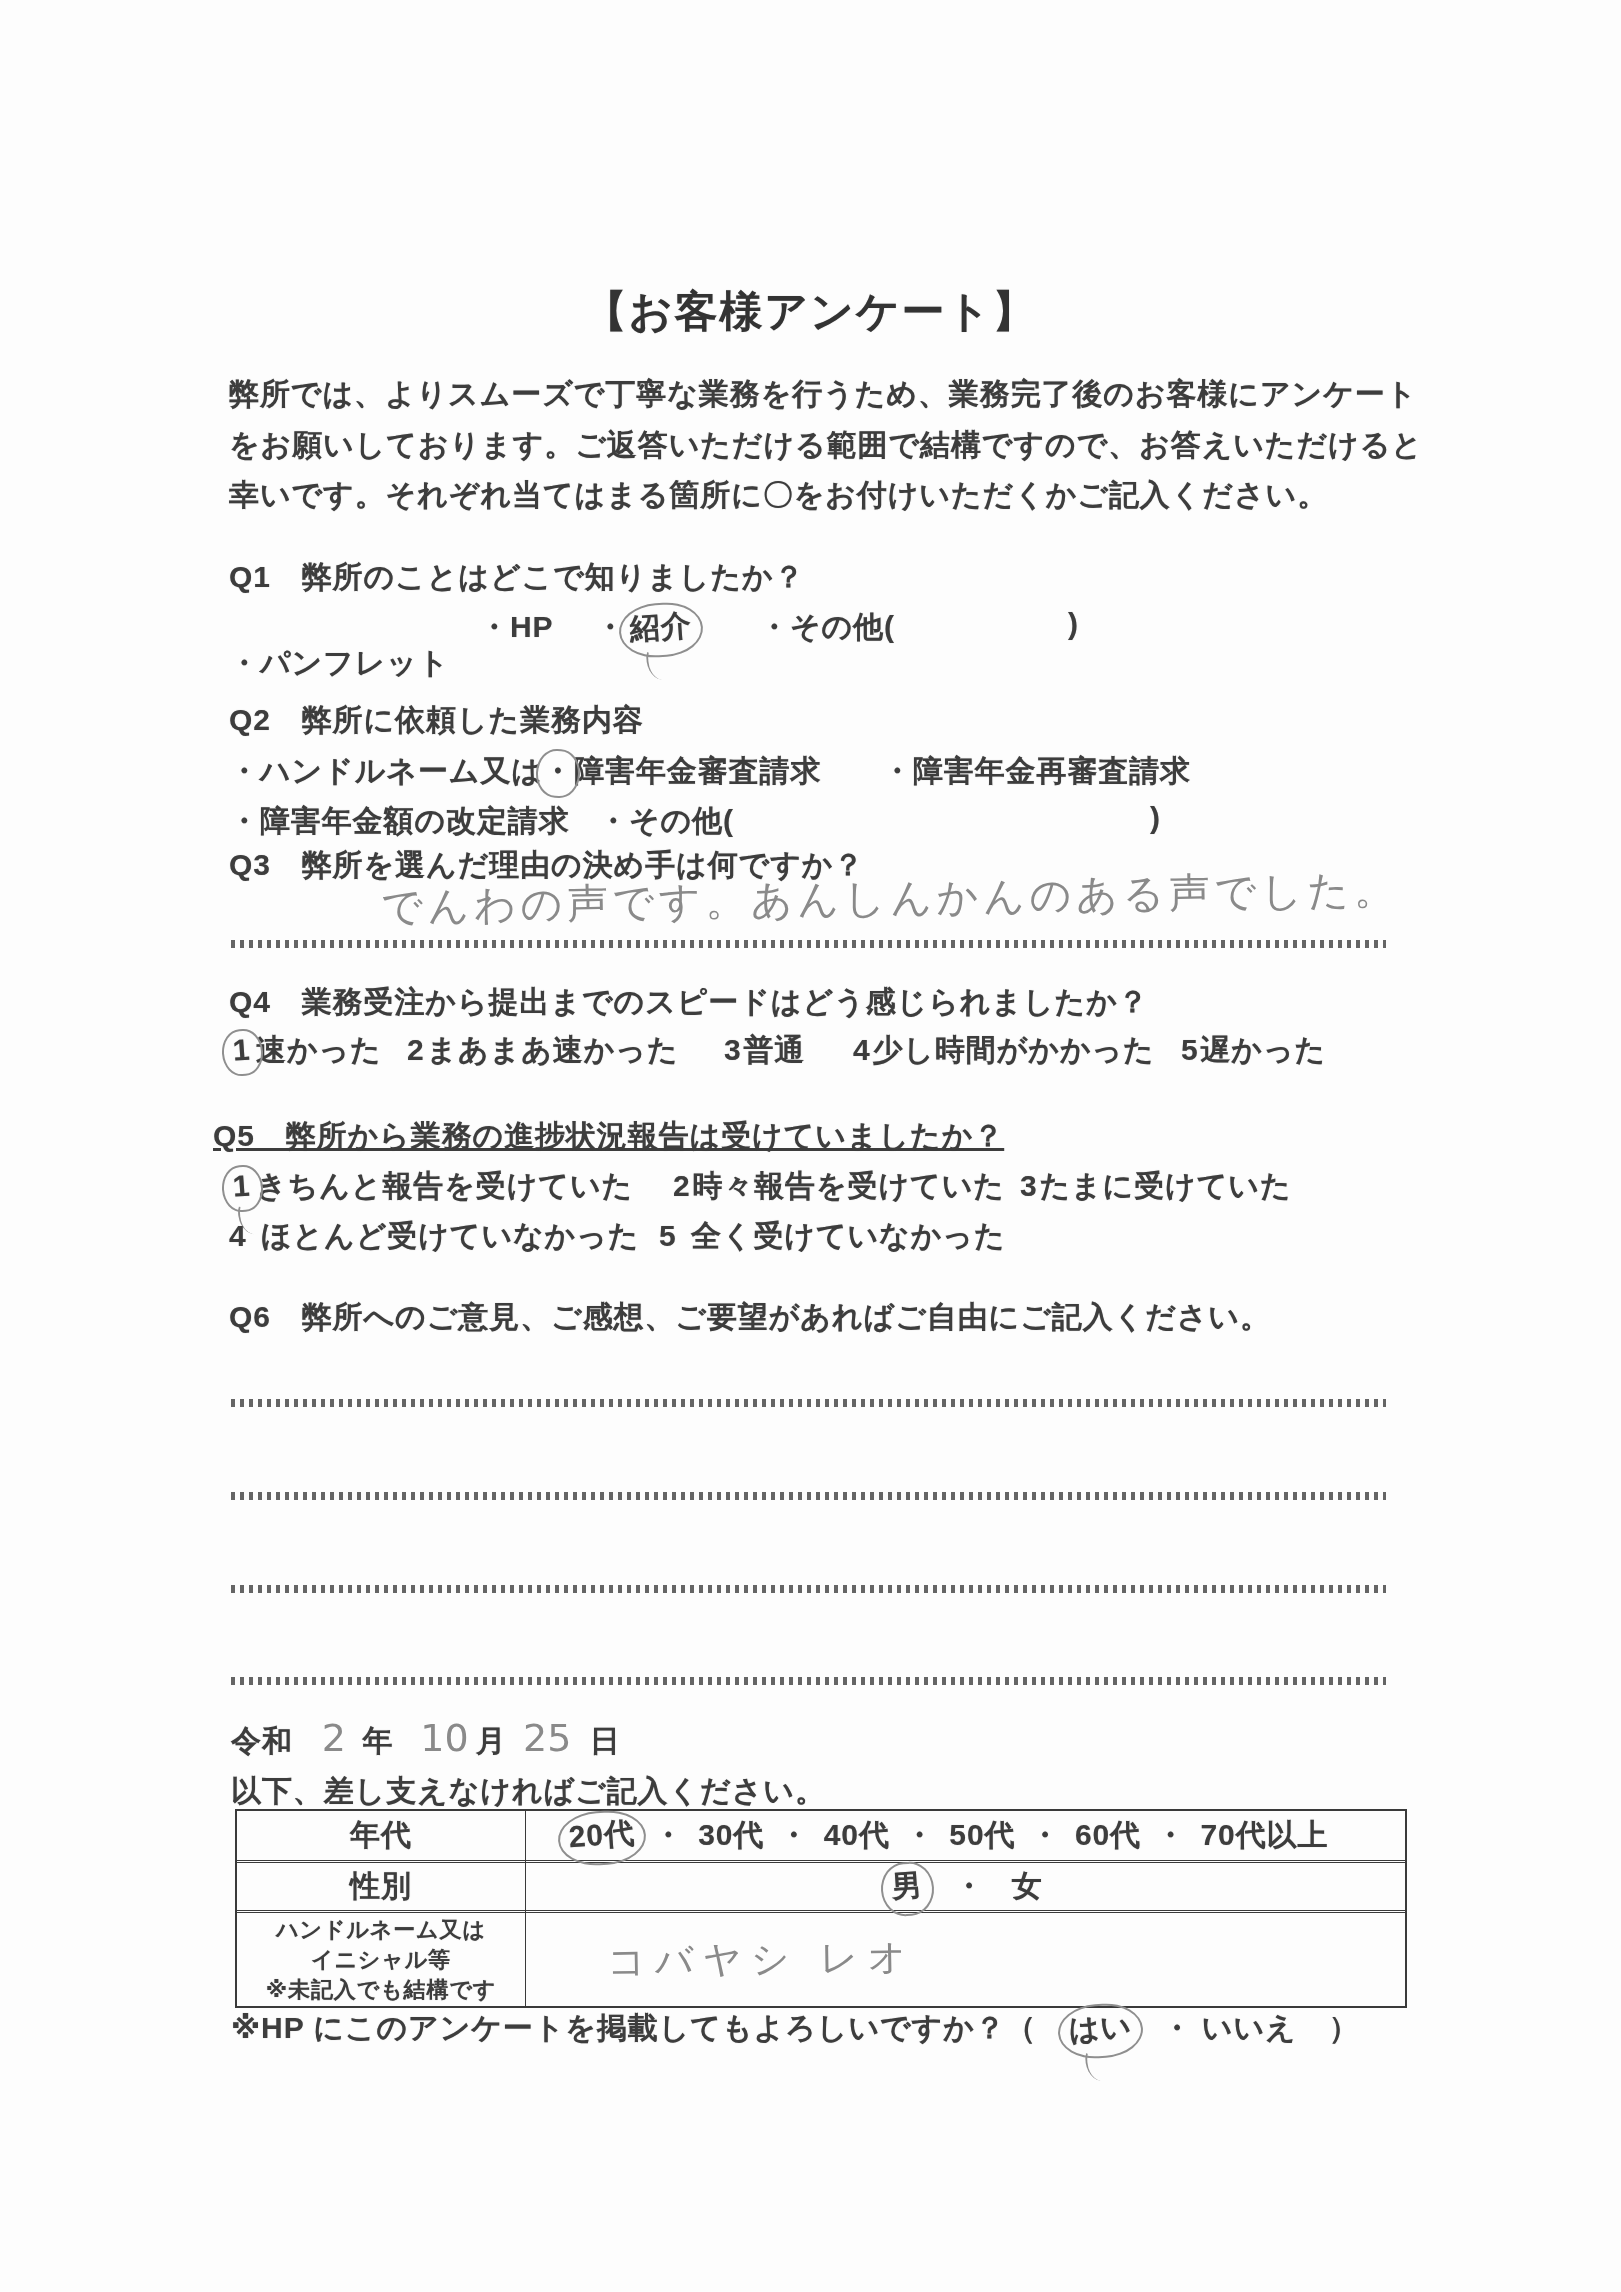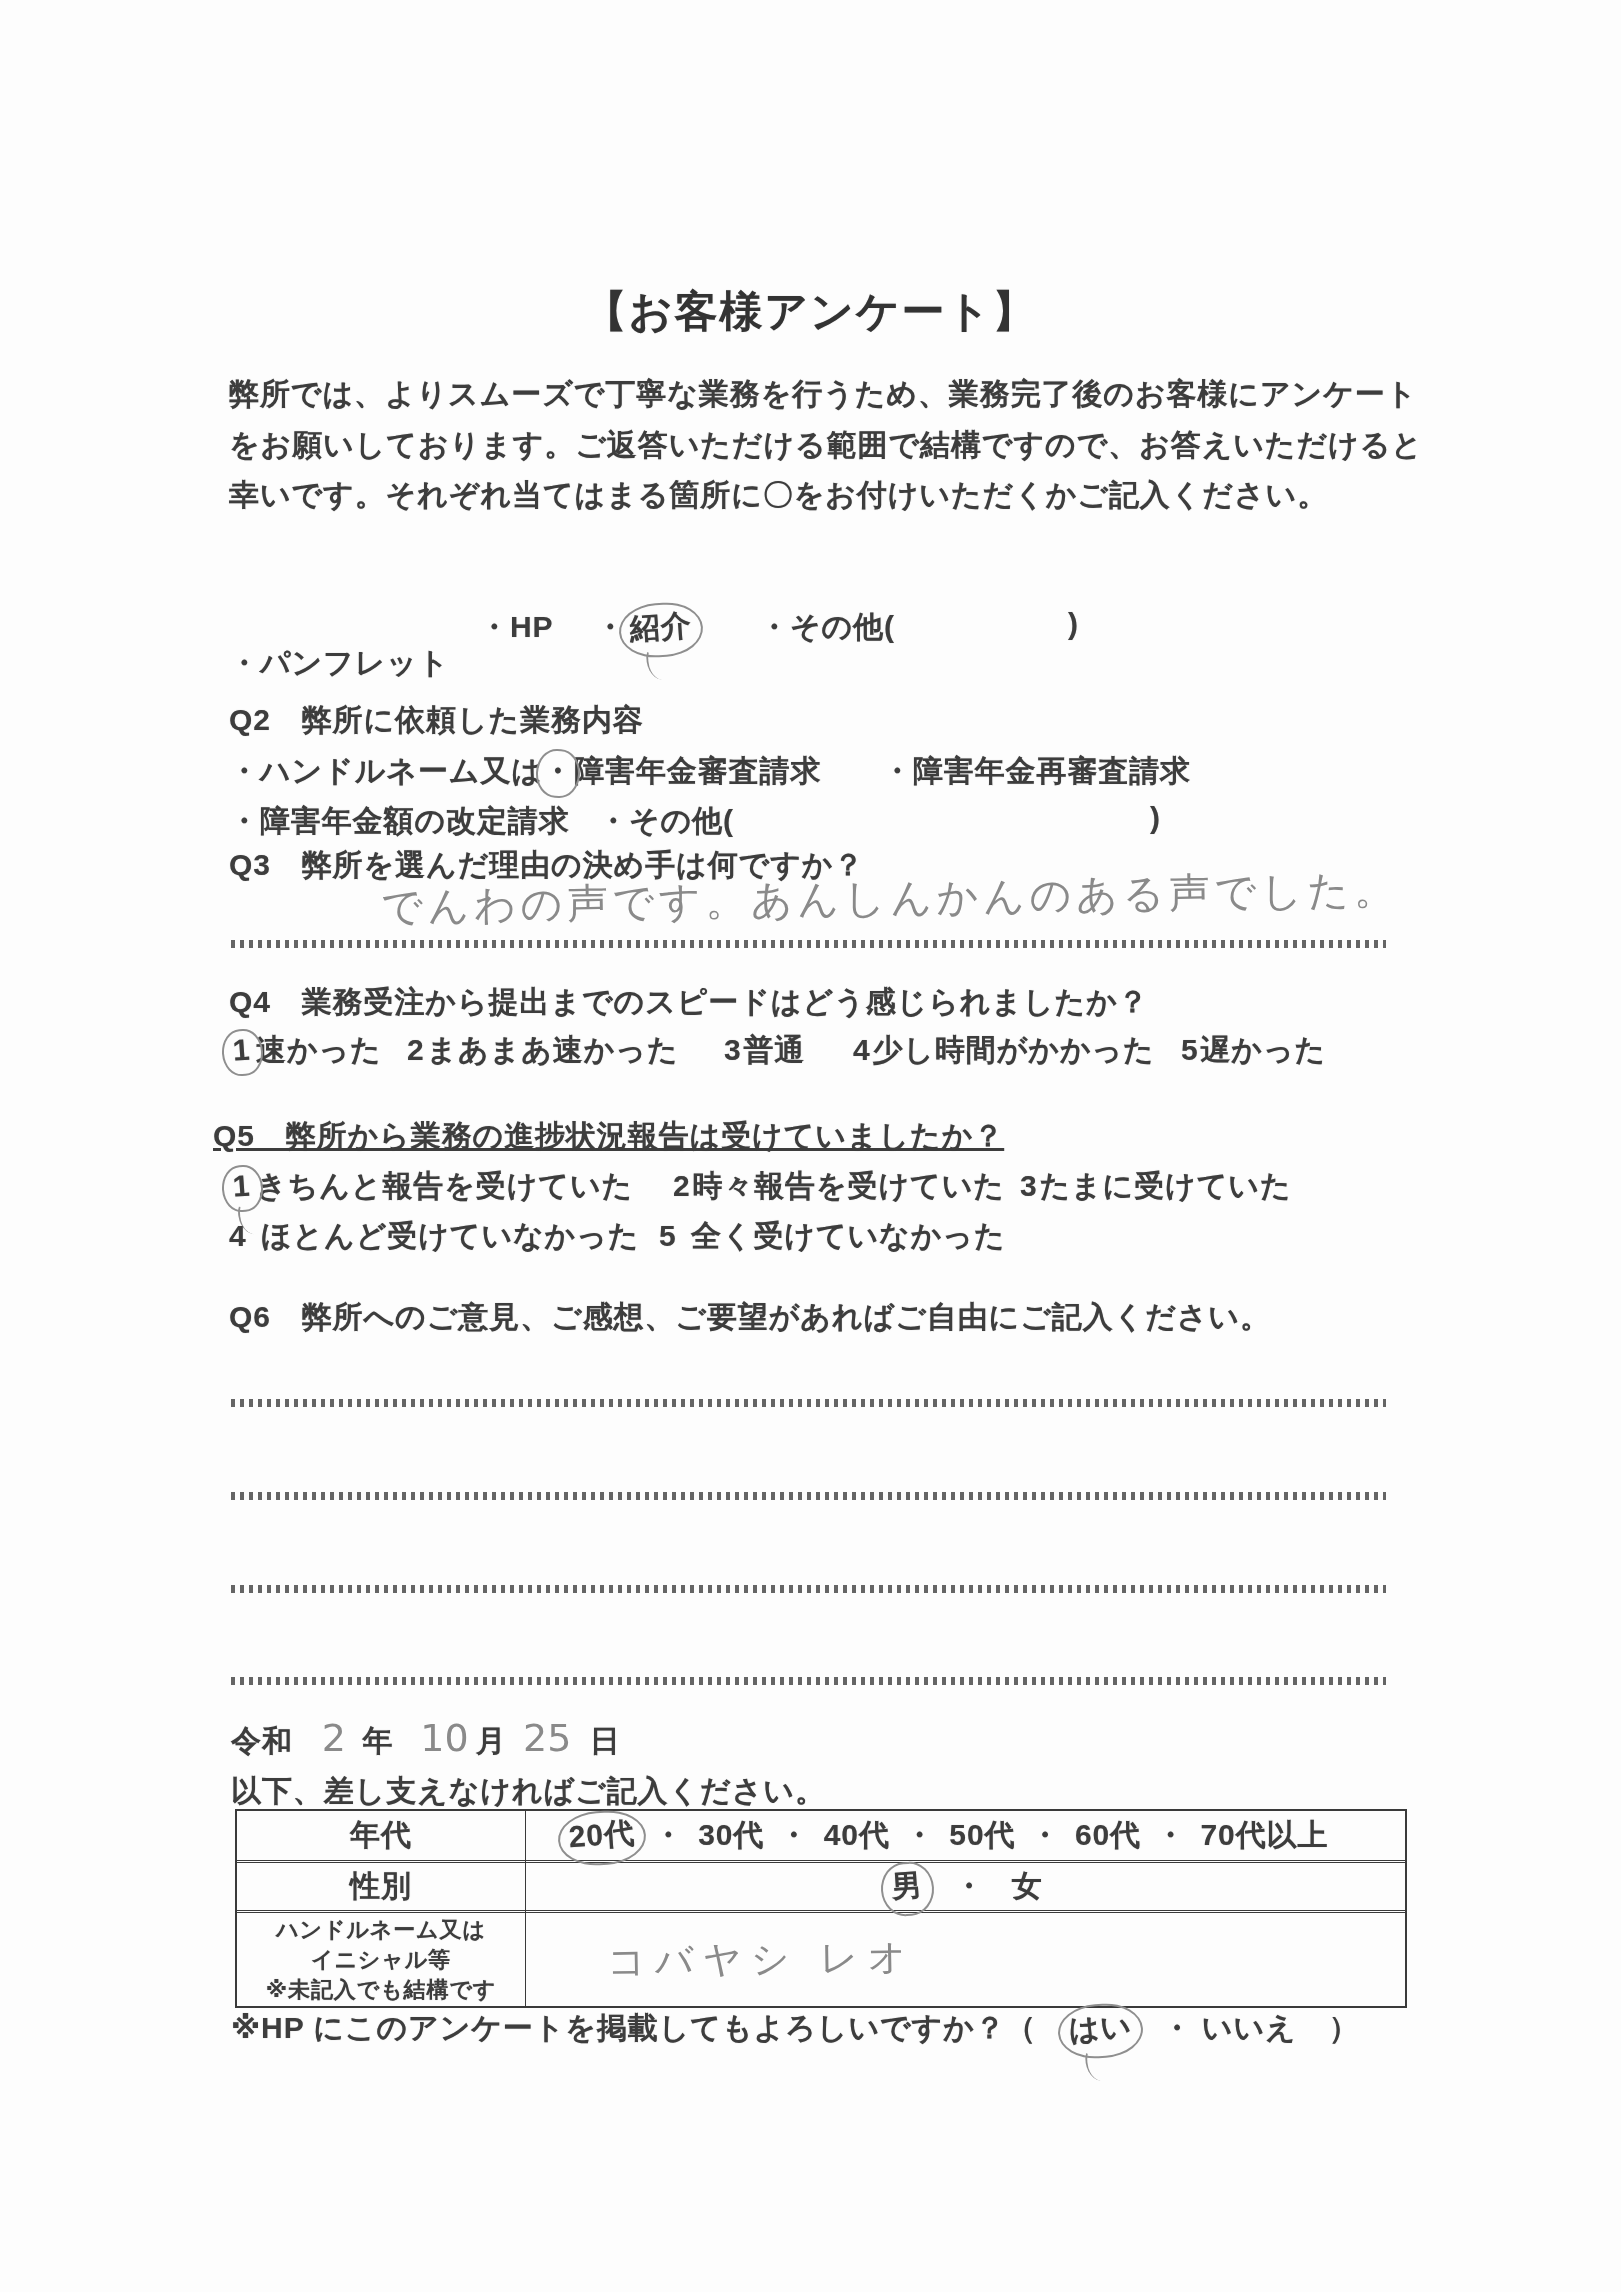--- a/index.html
+++ b/index.html
@@ -97,20 +97,21 @@
 <body>
 
 <div class="page">
 
   <div class="abs print" style="top:374px;left:229px;">弊所では、よりスムーズで丁寧な業務を行うため、業務完了後のお客様にアンケート</div>
 
   <div class="abs print title" style="top:283px;left:0;">【お客様アンケート】</div>
   <div class="abs print" style="top:475px;left:229px;">幸いです。それぞれ当てはまる箇所に〇をお付けいただくかご記入ください。</div>
   <div class="abs print" style="top:425px;left:229px;">をお願いしております。ご返答いただける範囲で結構ですので、お答えいただけると</div>
 
+  <div class="abs print" style="top:557px;left:229px;">Q1　弊所のことはどこで知りましたか？</div>
   <div class="abs print" style="top:607px;left:229px;margin-top:36px;"><span>・</span><span>パンフレット</span></div>
   <div class="abs print" style="top:607px;left:479px;"><span>・</span><span>HP</span></div>
   <div class="abs print" style="top:607px;left:595px;"><span>・</span><span class="circled tail"><span>紹介</span></span></div>
   <div class="abs print" style="top:607px;left:759px;"><span>・</span><span>その他(</span></div>
   <div class="abs print" style="top:607px;left:1068px;">)</div>
 
   <div class="abs print" style="top:700px;left:229px;">Q2　弊所に依頼した業務内容</div>
   <div class="abs print" style="top:751px;left:229px;"><span>・</span><span>ハンドルネーム又は</span></div>
   <div class="abs print" style="top:751px;left:541px;"><span class="circled-sm"><span>・</span></span><span>障害年金審査請求</span></div>
   <div class="abs print" style="top:751px;left:882px;"><span>・</span><span>障害年金再審査請求</span></div>

